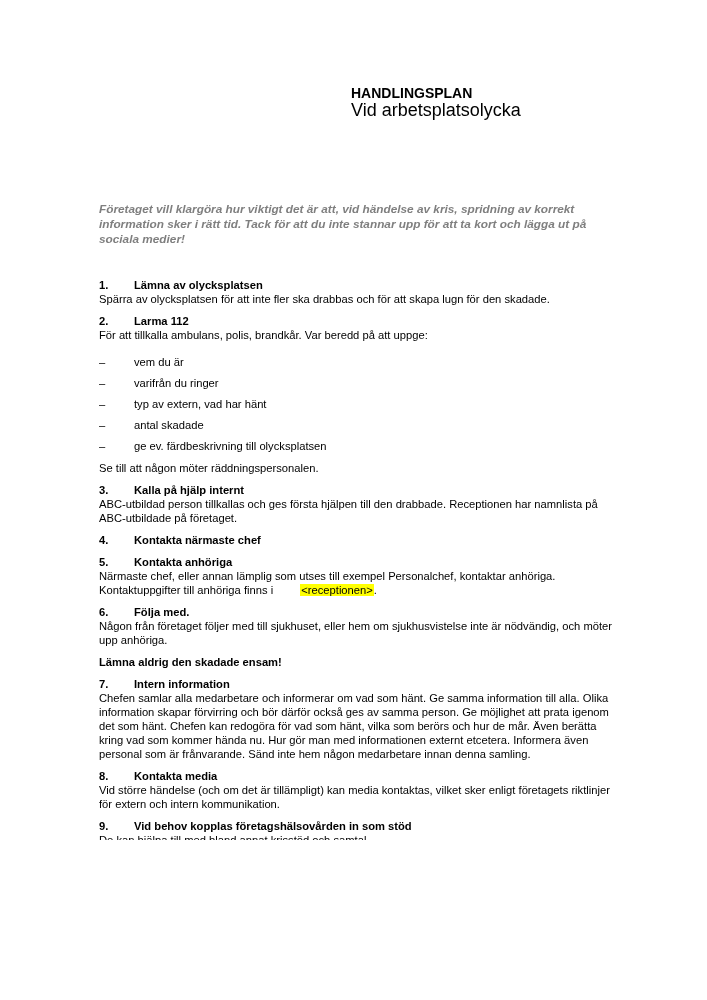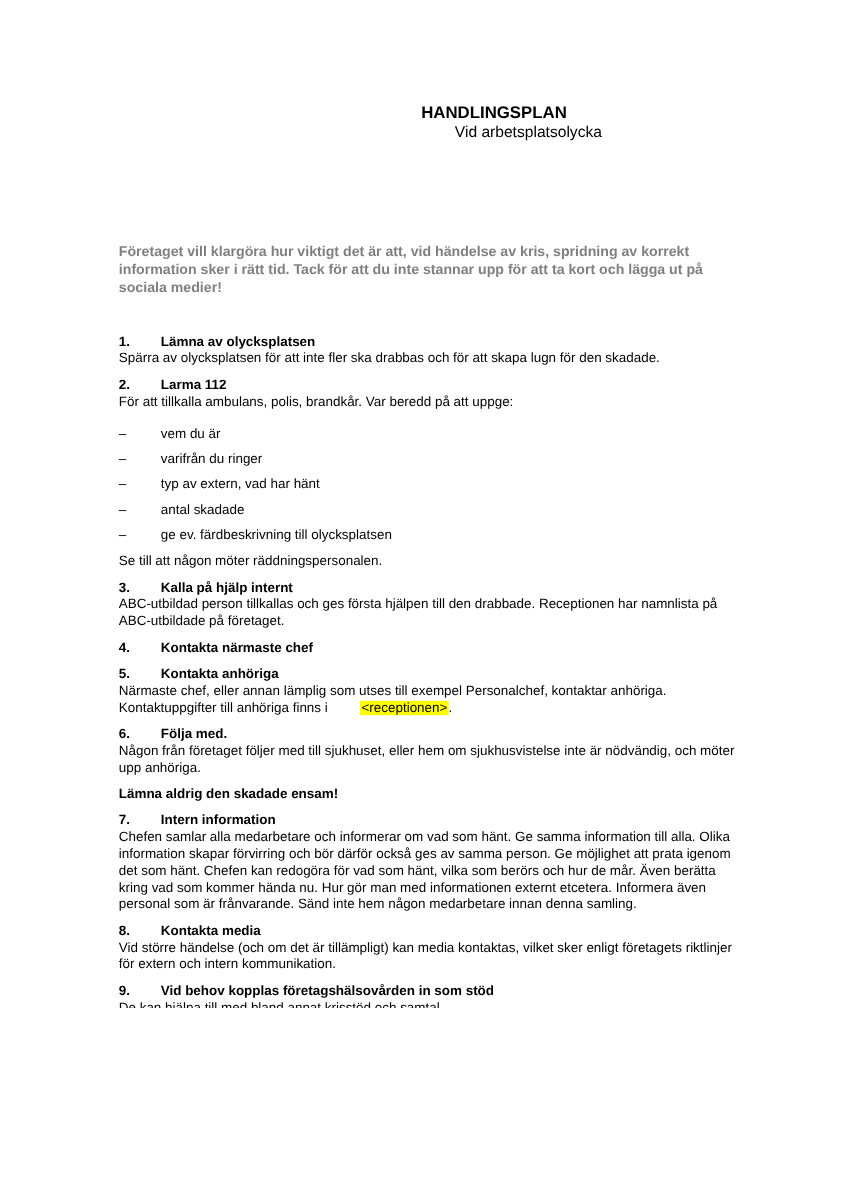--- a/index.html
+++ b/index.html
@@ -17,34 +17,34 @@
     left: 351px;
     top: 84px;
   }
   .doc-title {
     font-size: 14px;
     font-weight: bold;
     line-height: 18px;
     white-space: nowrap;
   }
   .doc-subtitle {
-    font-size: 13px;
+    font-size: 18px;
     line-height: 16px;
     white-space: nowrap;
-    margin-left: 28px;
   }
   .content {
     position: absolute;
     left: 99px;
     top: 202px;
     width: 516px;
     font-size: 11.2px;
     line-height: 14px;
   }
   .intro {
+    font-style: italic;
     font-weight: bold;
     font-size: 11.8px;
     line-height: 15px;
     margin: 0 0 31px 0;
   }
   p { margin: 0; }
   .section-heading {
     display: flex;
     font-weight: bold;
     margin-top: 8px;

